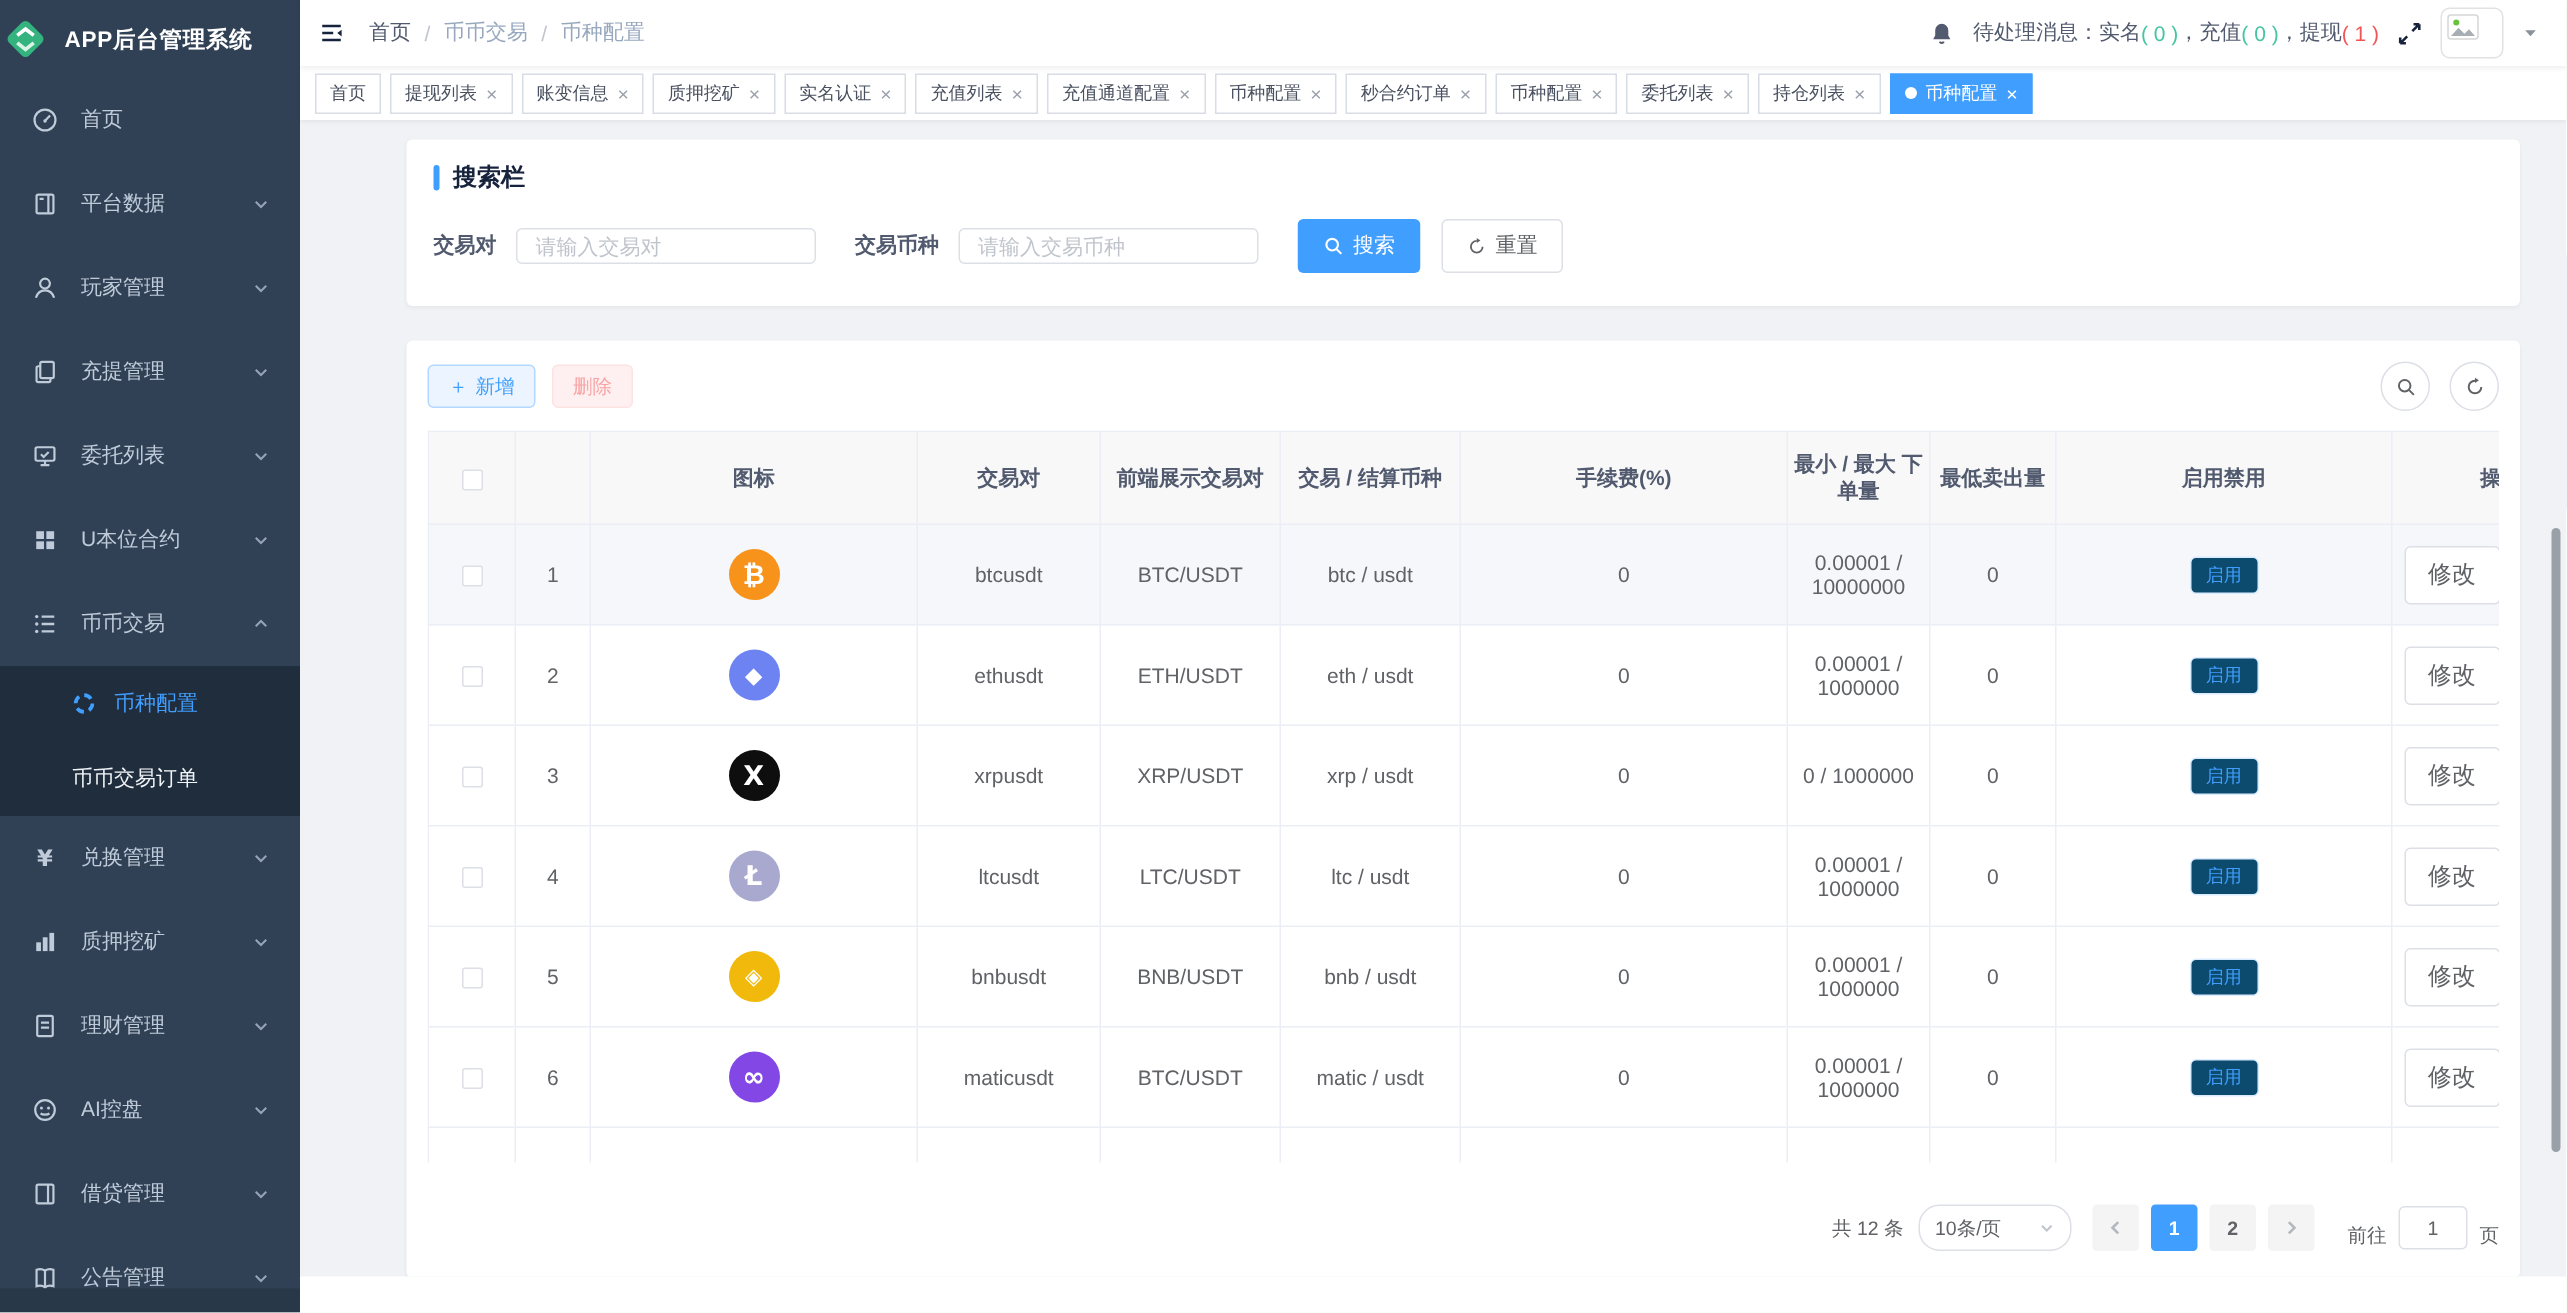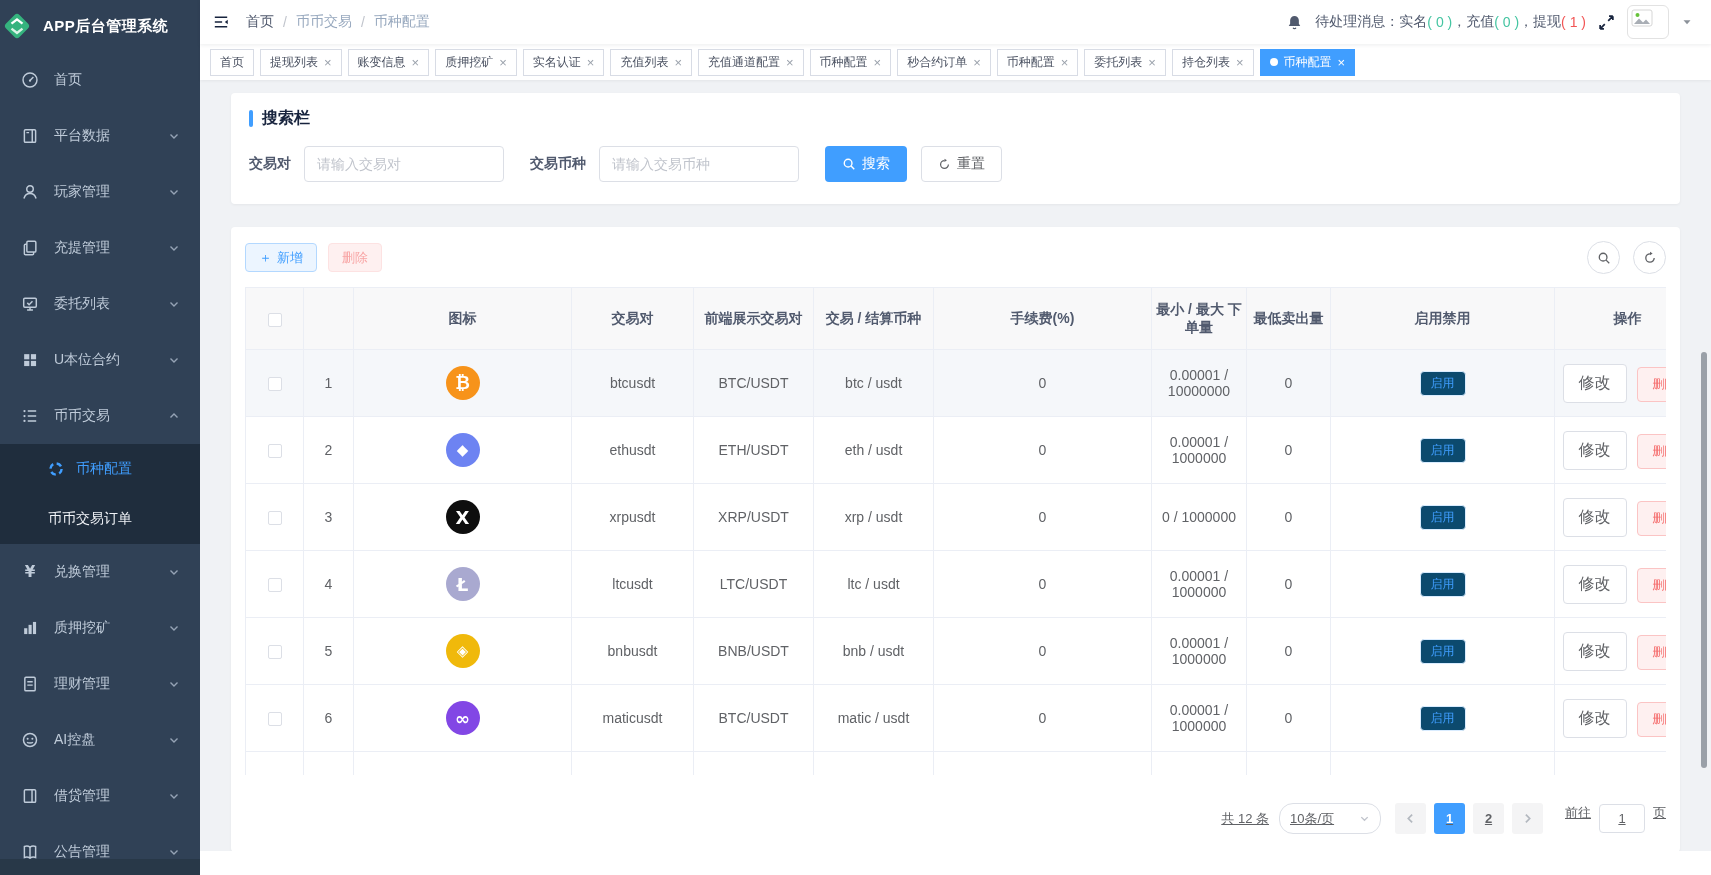--- a/index.html
+++ b/index.html
@@ -36,32 +36,32 @@
   .avatar-box { width:42px; height:34px; border:1px solid #e2e2e2; border-radius:6px; background:#fff; display:flex; align-items:flex-start; padding:3px; cursor:pointer; }
   .caret { color:#8b9199; display:flex; cursor:pointer; }
 
   .tabbar { height:36px; background:#fff; display:flex; align-items:center; gap:6px; padding:0 10px; box-shadow:0 1px 3px rgba(0,0,0,.06); position:relative; z-index:2; }
   .tab { height:27px; display:flex; align-items:center; gap:6px; padding:0 9px; border:1px solid #d8dce5; background:#fff; color:#495060; font-size:12px; cursor:pointer; white-space:nowrap; }
   .tab .tab-close { font-size:13px; color:#9aa1ab; line-height:1; }
   .tab.active { background:#409eff; border-color:#409eff; color:#fff; }
   .tab.active .tab-close { color:#fff; }
   .tab-dot { width:8px; height:8px; border-radius:50%; background:#fff; }
 
-  .content { flex:1; padding:13px 31px 0; overflow:hidden; }
+  .content { flex:1; padding:13px 31px 0; overflow:hidden;margin-left:40px; }
   .page-bottom { flex:0 0 24px; background:#fff; }
   .card { background:#fff; border-radius:4px; box-shadow:0 1px 3px rgba(0,0,0,.05); }
 
   
   .search-card { padding:15px 18px 22px; margin-bottom:23px; }
   .card-title { display:flex; align-items:center; gap:9px; font-size:16px; font-weight:bold; color:#17233d; margin-bottom:17px; }
   .title-bar { width:4px; height:17px; background:#409eff; border-radius:2px; }
   .form-row { display:flex; align-items:center; }
   .f-label { font-weight:bold; color:#515a6e; margin-right:13px; white-space:nowrap; }
   .f-label.second { margin-left:26px; }
-  .t-input { width:200px; height:36px; border:1px solid #dcdfe6; border-radius:4px; padding:0 12px; font-size:14px; color:#606266; outline:none; }
+  .t-input { width:200px; height:24px; border:1px solid #dcdfe6; border-radius:4px; padding:0 12px; font-size:14px; color:#606266; outline:none; }
   .t-input::placeholder { color:#c0c4cc; }
   .btn { display:inline-flex; align-items:center; justify-content:center; gap:6px; height:36px; padding:0 16px; border-radius:4px; font-size:14px; cursor:pointer; border:1px solid transparent; }
   .btn-primary { background:#409eff; color:#fff; margin-left:26px; }
   .btn-plain { background:#fff; border-color:#dcdfe6; color:#606266; margin-left:14px; }
 
   
   .table-card { padding:14px 14px 18px; position:relative; }
   .toolbar { display:flex; align-items:center; margin-bottom:13px; }
   .btn-sm { height:29px; padding:0 13px; font-size:13px; border-radius:4px; display:inline-flex; align-items:center; gap:5px; cursor:pointer; }
   .btn-add { background:#ecf5ff; border:1px solid #b3d8ff; color:#409eff; }
@@ -75,27 +75,27 @@
   thead th { background:#f8f8f9; color:#515a6e; font-weight:bold; height:62px; }
   tbody tr { height:67px; }
   tbody tr.shaded { background:#f5f7fa; }
   .checkbox { display:inline-block; width:14px; height:14px; border:1px solid #dcdfe6; border-radius:2px; background:#fff; vertical-align:middle; cursor:pointer; }
   .coin { width:34px; height:34px; border-radius:50%; margin:0 auto; display:flex; align-items:center; justify-content:center; color:#fff; font-weight:bold; font-size:18px; font-family:"DejaVu Sans",sans-serif; }
   .coin.sm-glyph { font-size:15px; }
   .badge { display:inline-block; background:#0c4a6e; border:1px solid #d9ecff; color:#409eff; border-radius:4px; padding:3px 10px; font-size:12px; cursor:pointer; }
   .btn-edit { background:#fff; border:1px solid #dcdfe6; color:#606266; border-radius:4px; padding:8px 15px; font-size:16px; cursor:pointer; }
   .btn-delete { background:#fef0f0; border:1px solid #fbc4c4; color:#f56c6c; border-radius:4px; padding:8px 15px; font-size:12px; margin-left:10px; cursor:pointer; }
 
-  .pagination { display:flex; align-items:center; justify-content:flex-end; gap:10px; margin-top:28px; font-size:13px; color:#606266;text-decoration:underline; }
+  .pagination { display:flex; align-items:center; justify-content:flex-end; gap:10px; margin-top:28px; font-size:13px; color:#606266; }
   .page-size-select { width:102px; height:31px; border:1px solid #dcdfe6; border-radius:14px; display:flex; align-items:center; justify-content:space-between; padding:0 10px; cursor:pointer; background:#fff; }
   .pager { display:flex; align-items:center; gap:8px; margin:0 4px; }
   .pager-btn { min-width:31px; height:31px; border-radius:3px; background:#f4f4f5; color:#606266; display:flex; align-items:center; justify-content:center; font-weight:bold; cursor:pointer; }
   .pager-btn.arrow-btn { color:#b3b8bf; }
   .pager-btn.active { background:#409eff; color:#fff; }
-  .goto-wrap { display:flex; align-items:flex-start; gap:8px; margin-left:8px; }
+  .goto-wrap { display:flex; align-items:flex-end; gap:8px; margin-left:8px; }
   .goto-input { width:46px; height:29px; border:1px solid #dcdfe6; border-radius:4px; text-align:center; font-size:13px; color:#606266; outline:none; }
 
   .v-scrollbar { position:absolute; right:4px; top:352px; width:6px; height:416px; border-radius:3px; background:#9aa0a8; z-index:5; }
   .icn { display:inline-flex; }
   .icn svg { display:block; }
 </style>
 </head>
 <body>
 
 <div class="app">

